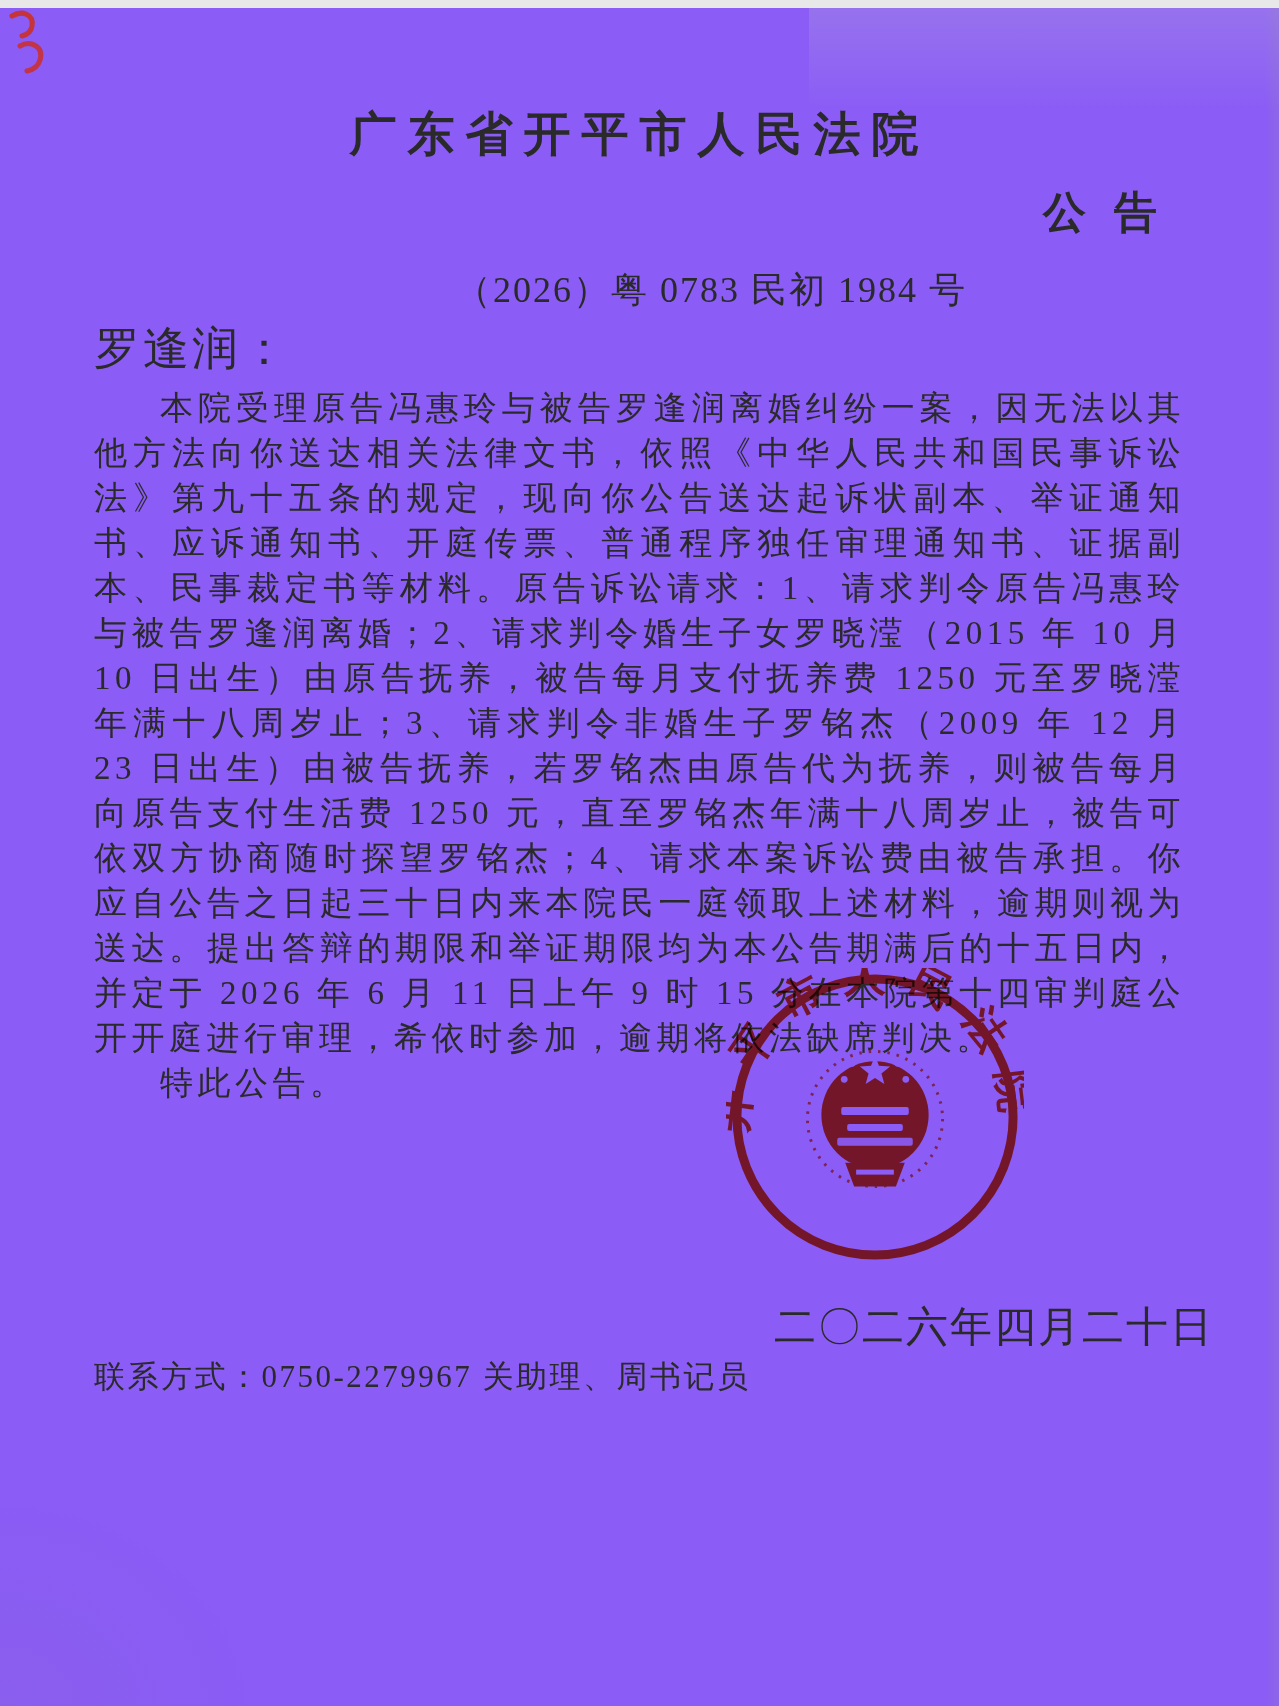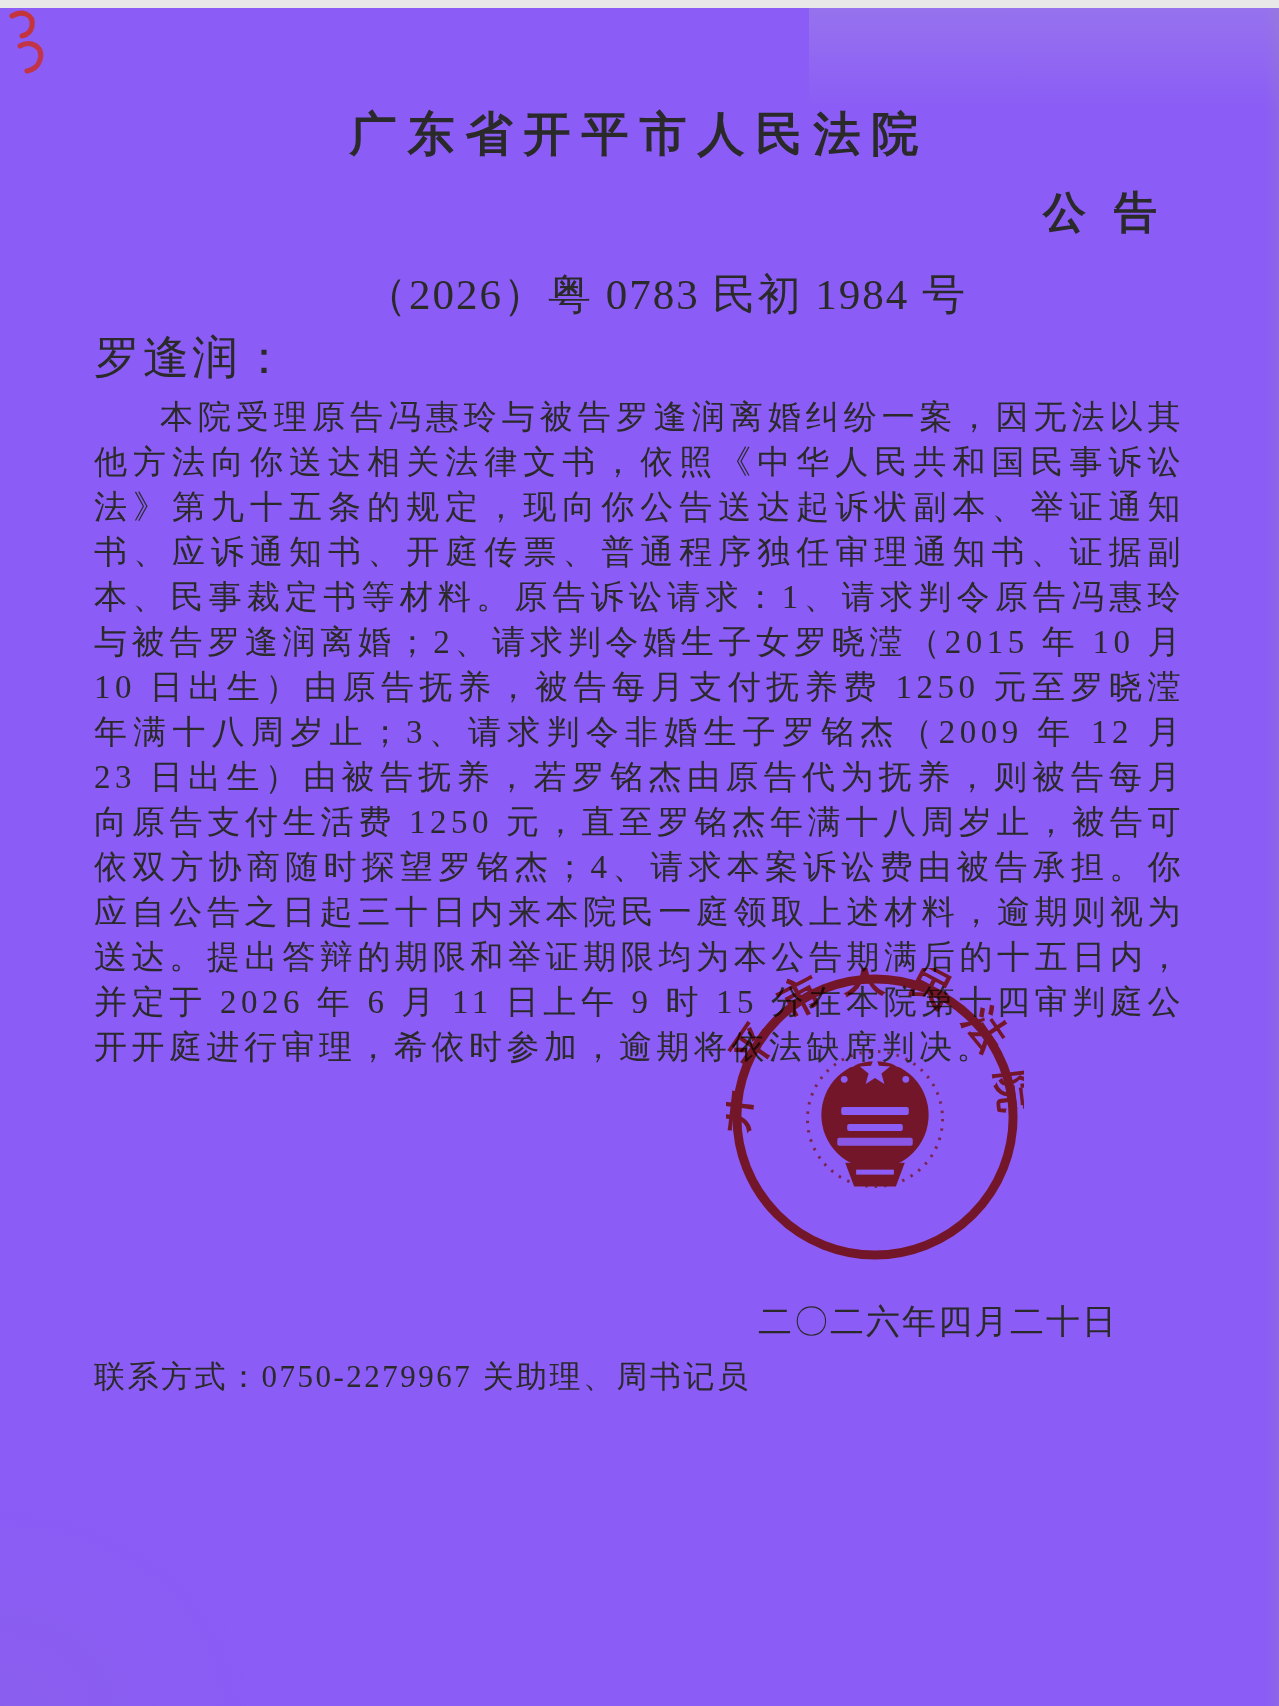--- a/index.html
+++ b/index.html
@@ -45,21 +45,21 @@
     font-size:43px;
     font-weight:600;
     letter-spacing:28px;
     padding-left:28px;
     line-height:1.3;
   }
   .case-number{
     margin-top:26px;
     text-align:right;
     padding-right:218px;
-    font-size:43px;
+    font-size:36px;
     letter-spacing:2px;
     line-height:1.3;
   }
   .addressee{
     margin-top:4px;
     font-size:46px;
     letter-spacing:3px;
     line-height:1.35;
   }
   .body-text{
@@ -79,22 +79,22 @@
   .stamp{
     position:absolute;
     left:726px;top:960px;
     width:298px;height:298px;
     mix-blend-mode:multiply;
     opacity:0.94;
     z-index:2;
   }
   .doc-date{
     position:absolute;
-    top:1291px;left:758px;
-    font-size:34px;
+    top:1291px;left:774px;
+    font-size:42px;
     letter-spacing:2px;
     z-index:3;
   }
   .contact{
     position:absolute;
     left:94px;top:1348px;
     font-size:31px;
     letter-spacing:2.5px;
     z-index:1;
   }
@@ -112,20 +112,21 @@
     <path d="M6,8 C16,2 28,6 26,18 C25,24 20,27 16,28" fill="none" stroke="#cf2b1a" stroke-width="5" stroke-linecap="round" opacity="0.85"></path>
     <path d="M14,38 C24,32 38,38 34,52 C32,59 26,62 21,63" fill="none" stroke="#cf2b1a" stroke-width="5" stroke-linecap="round" opacity="0.8"></path>
   </svg>
 
   <div class="content">
     <h1 class="doc-title">广东省开平市人民法院</h1>
     <h2 class="doc-subtitle">公告</h2>
     <div class="case-number">（2026）粤 0783 民初 1984 号</div>
     <div class="addressee">罗逢润：</div>
     <p class="body-text">本院受理原告冯惠玲与被告罗逢润离婚纠纷一案，因无法以其他方法向你送达相关法律文书，依照《中华人民共和国民事诉讼法》第九十五条的规定，现向你公告送达起诉状副本、举证通知书、应诉通知书、开庭传票、普通程序独任审理通知书、证据副本、民事裁定书等材料。原告诉讼请求：1、请求判令原告冯惠玲与被告罗逢润离婚；2、请求判令婚生子女罗晓滢（2015 年 10 月 10 日出生）由原告抚养，被告每月支付抚养费 1250 元至罗晓滢年满十八周岁止；3、请求判令非婚生子罗铭杰（2009 年 12 月 23 日出生）由被告抚养，若罗铭杰由原告代为抚养，则被告每月向原告支付生活费 1250 元，直至罗铭杰年满十八周岁止，被告可依双方协商随时探望罗铭杰；4、请求本案诉讼费由被告承担。你应自公告之日起三十日内来本院民一庭领取上述材料，逾期则视为送达。提出答辩的期限和举证期限均为本公告期满后的十五日内，并定于 2026 年 6 月 11 日上午 9 时 15 分在本院第十四审判庭公开开庭进行审理，希依时参加，逾期将依法缺席判决。</p>
+    <p class="closing">特此公告。</p>
   </div>
 
   <svg class="stamp" viewBox="0 0 300 300">
 
     <circle cx="150" cy="150" r="139" fill="none" stroke="#d3301c" stroke-width="9"></circle>
 
     <circle cx="150" cy="152" r="68" fill="none" stroke="#d3301c" stroke-width="3" stroke-dasharray="2.5 7" opacity="0.8"></circle>
 
     <g>
       <circle cx="150" cy="148" r="54" fill="#d3301c"></circle>

